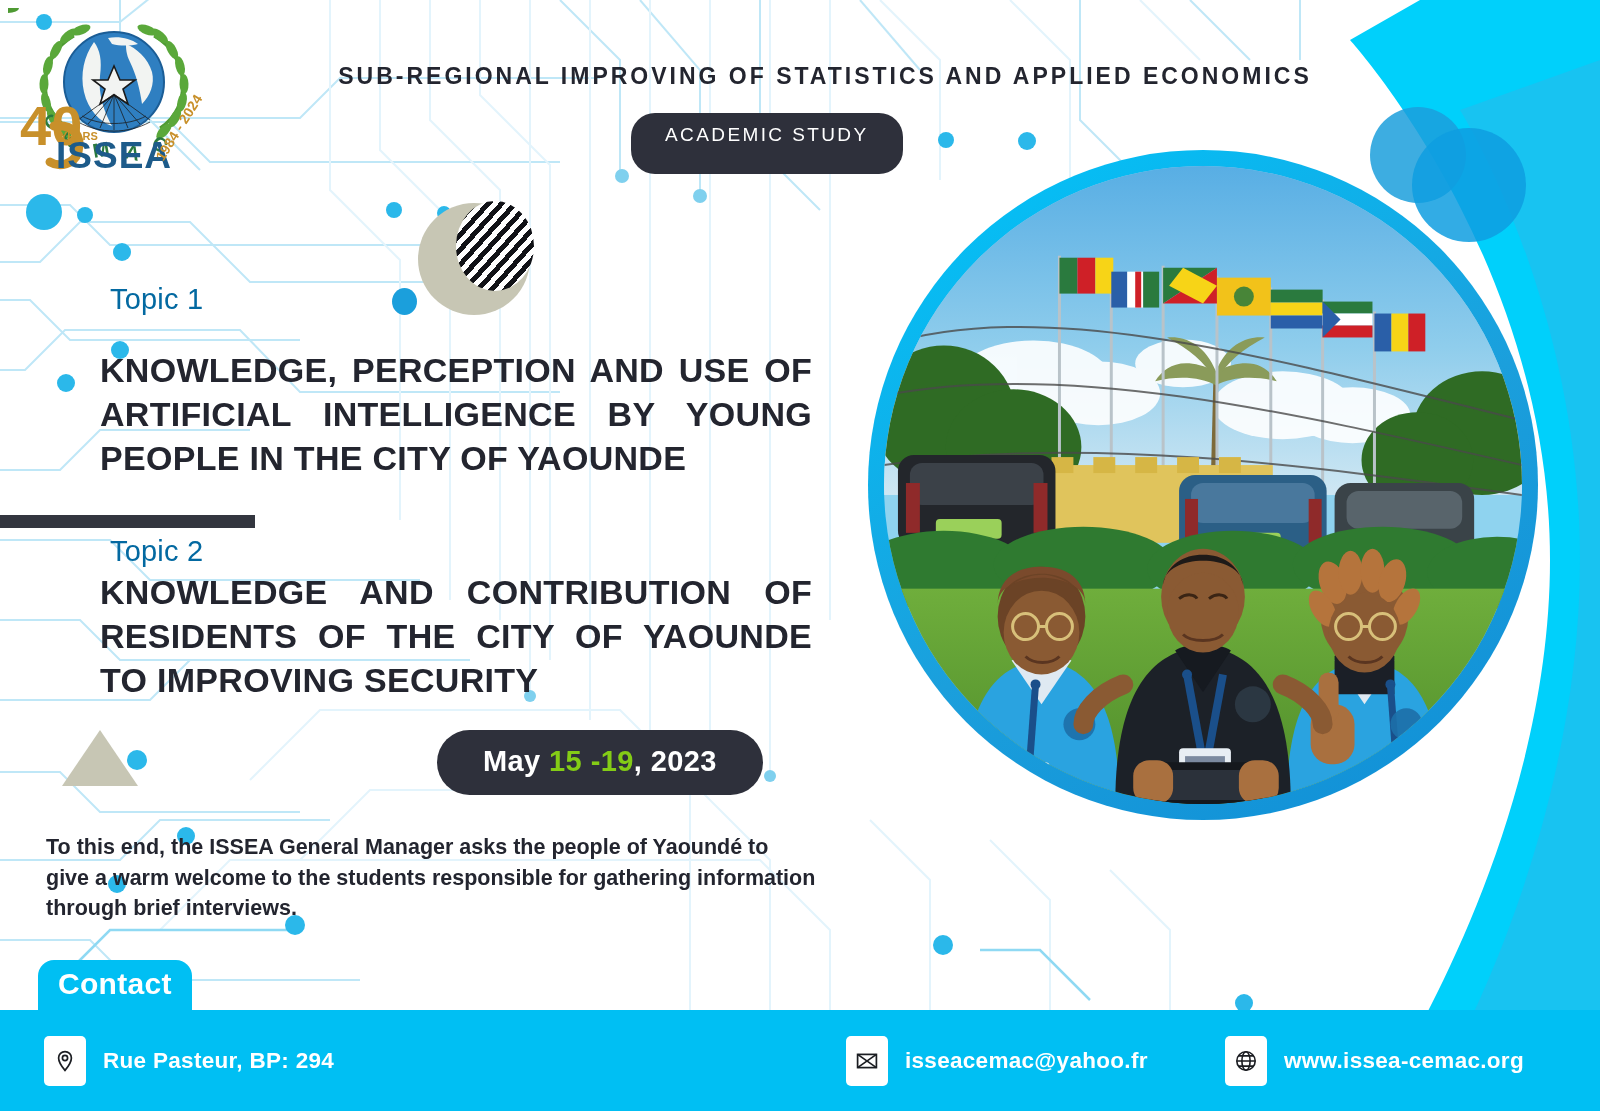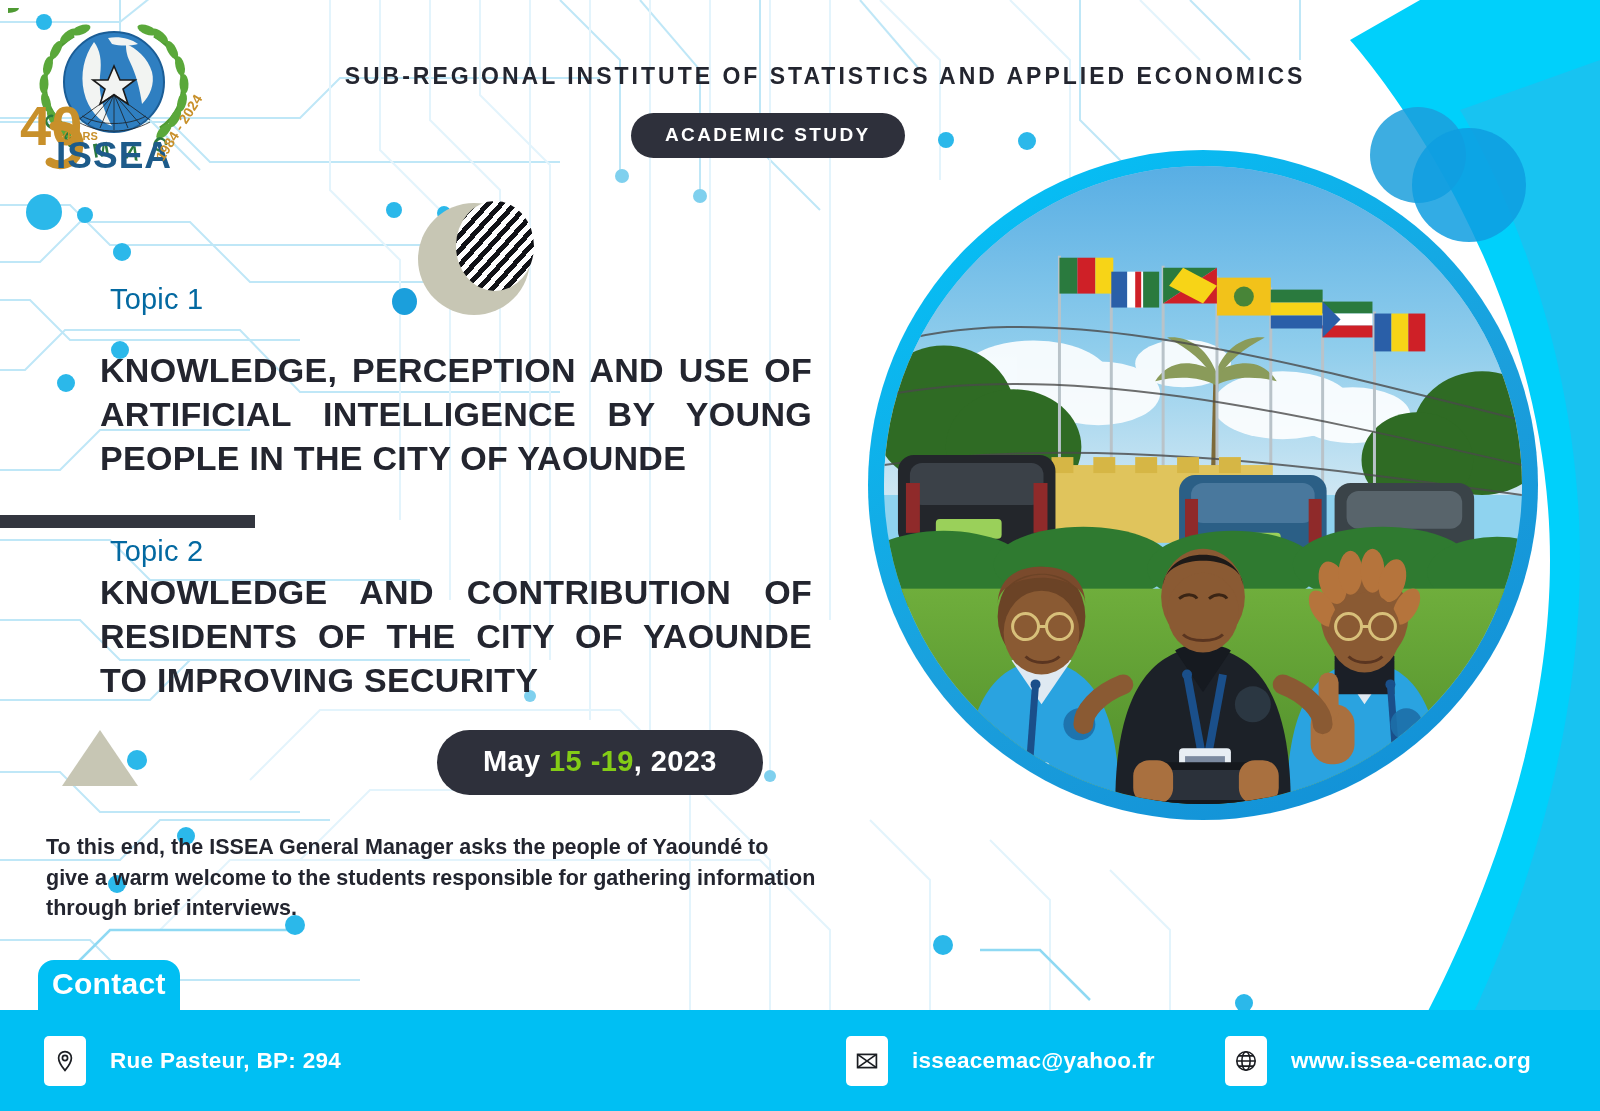--- a/index.html
+++ b/index.html
@@ -44,23 +44,23 @@
 
   
   .header-title {
     position:absolute; left:270px; top:63px; width:1110px;
     text-align:center;
     font-size:23px; font-weight:bold; letter-spacing:3.0px;
     color:#23252f; white-space:nowrap;
   }
   .badge-study {
     position:absolute; left:631px; top:113px;
-    padding:11px 34px 12px; border-radius:24px;
+    padding:11px 34px 28px; border-radius:24px;
     background:#2e303b; color:#ffffff;
-    font-size:19px; font-weight:bold; letter-spacing:2.4px;
+    font-size:19px; font-weight:normal; letter-spacing:2.4px;
   }
 
   
   .logo { position:absolute; left:8px; top:8px; width:215px; height:170px; }
   .logo svg { width:100%; height:100%; display:block; }
 
   
   .topic-label {
     position:absolute; font-size:29px; color:#0369a1; font-weight:400;
     letter-spacing:.2px;
@@ -112,28 +112,28 @@
   .photo-clip svg { position:absolute; inset:0; width:100%; height:100%; }
 
   
   .footer {
     position:absolute; left:0; bottom:0; width:1600px; height:101px;
     background:#00bff3;
   }
   .contact-tab {
     position:absolute; left:38px; bottom:101px;
     background:#00bff3; color:#ffffff;
-    padding:7px 14px 9px; border-radius:16px 16px 0 0;
+    padding:7px 20px 9px; border-radius:16px 16px 0 0;
     font-size:30px; font-weight:bold; letter-spacing:.3px;
   }
   .contact-row {
     position:absolute; left:0; top:0; width:1600px; height:101px;
     display:flex; align-items:center;
   }
-  .contact-item { display:flex; align-items:center; gap:24px; }
+  .contact-item { display:flex; align-items:center; gap:17px; }
   #ci-address { position:absolute; left:44px; }
   #ci-phone   { position:absolute; left:472px; }
   #ci-email   { position:absolute; left:846px; }
   #ci-web     { position:absolute; left:1212px;padding-left:13px; }
   .ci-icon {
     width:42px; height:50px; background:#ffffff; border-radius:5px;
     display:flex; align-items:center; justify-content:center;
     flex:0 0 auto;
   }
   .ci-icon svg { width:24px; height:26px; display:block; }
@@ -300,21 +300,21 @@
       <text x="12" y="137" font-family="'Liberation Sans',sans-serif" font-weight="bold" font-size="56" fill="#c8902a">40</text>
       <path d="M46 118 C66 116 74 128 70 144 C66 156 52 160 42 154" fill="none" stroke="#c8902a" stroke-width="9" stroke-linecap="round"></path>
       <text x="52" y="132" font-family="'Liberation Sans',sans-serif" font-weight="bold" font-size="11" fill="#c8902a">YEARS</text>
 
       <text x="48" y="160" font-family="'Liberation Sans',sans-serif" font-weight="bold" font-size="37" fill="#1d5b8a" letter-spacing="1">ISSEA</text>
 
       <text x="142" y="150" font-family="'Liberation Sans',sans-serif" font-weight="bold" font-size="14" fill="#c8902a" transform="rotate(-58 152 140)">1984 - 2024</text>
     </svg>
   </div>
 
-  <div class="header-title">SUB-REGIONAL INSTITUTE OF STATISTICS AND APPLIED ECONOMICS</div>
+  <div class="header-title">SUB-REGIONAL IMPROVING OF STATISTICS AND APPLIED ECONOMICS</div>
 
   <div class="badge-study">ACADEMIC STUDY</div>
 
   <div class="topic-label" id="topic1-label">Topic 1</div>
   <div class="topic-title" id="topic1-title">KNOWLEDGE, PERCEPTION AND USE OF ARTIFICIAL INTELLIGENCE BY YOUNG PEOPLE IN THE CITY OF YAOUNDE</div>
 
   <div class="divider-bar"></div>
 
   <div class="topic-label" id="topic2-label">Topic 2</div>
   <div class="topic-title" id="topic2-title">KNOWLEDGE AND CONTRIBUTION OF RESIDENTS OF THE CITY OF YAOUNDE TO IMPROVING SECURITY</div>

